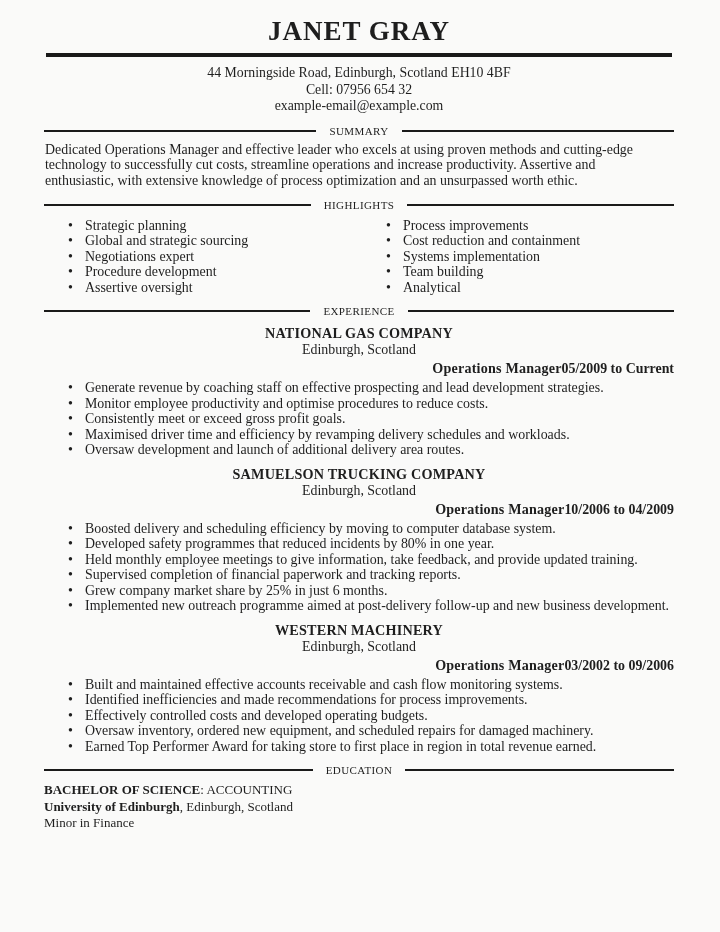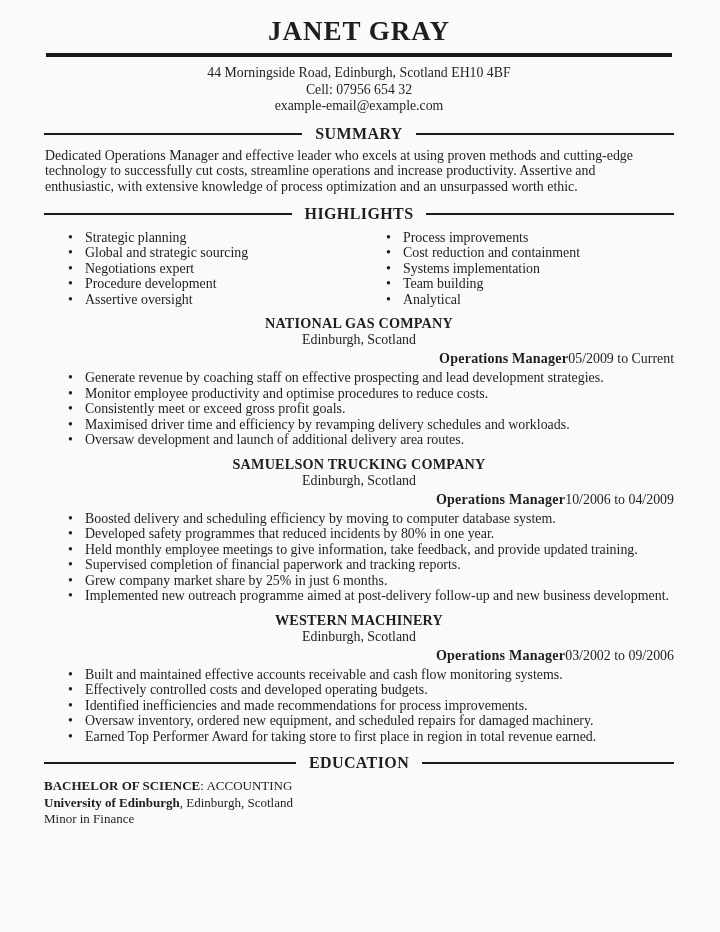--- a/index.html
+++ b/index.html
@@ -31,22 +31,22 @@
 
   
   .section-header {
     display: flex;
     align-items: center;
     gap: 13px;
     margin: 10px 0 4px 0;
   }
   .section-header .rule { flex: 1; height: 2px; background: #1a1a1a; }
   .section-header .stitle {
-    font-weight: bold;
-    font-size: 16px;
+    font-weight: normal;
+    font-size: 11px;
     letter-spacing: 0.4px;
     white-space: nowrap;
   }
 
   
   .summary {
     margin: 5px 16px 2px 1px;
     font-size: 13.9px;
     line-height: 15.8px;
   }
@@ -81,21 +81,21 @@
   }
   .location { text-align: center; font-size: 13.9px; line-height: 16px; }
   .role-row {
     display: flex;
     justify-content: flex-end;
     align-items: baseline;
     font-size: 14.1px;
     margin-top: 2px;
   }
   .role { font-weight: bold; letter-spacing: 0.2px; }
-  .dates { font-weight: normal; font-size: 13.9px; }
+  .dates { font-weight: bold; font-size: 13.9px; }
 
   
   .edu { margin-top: 6px; font-size: 13px; line-height: 16.2px; }
   .edu .b { font-weight: bold; }
 </style>
 </head>
 <body>
 
 <div class="page">
 
@@ -133,20 +133,25 @@
       <ul class="blist">
         <li>Process improvements</li>
         <li>Cost reduction and containment</li>
         <li>Systems implementation</li>
         <li>Team building</li>
         <li>Analytical</li>
       </ul>
     </div>
   </div>
 
+  <div class="section-header">
+    <span class="rule"></span>
+    <span class="stitle">EXPERIENCE</span>
+    <span class="rule"></span>
+  </div>
 
   <div class="job">
     <div class="company">NATIONAL GAS COMPANY</div>
     <div class="location">Edinburgh, Scotland</div>
     <div class="role-row">
       <span class="role">Operations Manager</span>
       <span class="dates">05/2009 to Current</span>
     </div>
     <ul class="blist">
       <li>Generate revenue by coaching staff on effective prospecting and lead development strategies.</li>
@@ -176,22 +181,22 @@
 
   <div class="job">
     <div class="company">WESTERN MACHINERY</div>
     <div class="location">Edinburgh, Scotland</div>
     <div class="role-row">
       <span class="role">Operations Manager</span>
       <span class="dates">03/2002 to 09/2006</span>
     </div>
     <ul class="blist">
       <li>Built and maintained effective accounts receivable and cash flow monitoring systems.</li>
+      <li>Identified inefficiencies and made recommendations for process improvements.</li>
       <li>Effectively controlled costs and developed operating budgets.</li>
-      <li>Identified inefficiencies and made recommendations for process improvements.</li>
       <li>Oversaw inventory, ordered new equipment, and scheduled repairs for damaged machinery.</li>
       <li>Earned Top Performer Award for taking store to first place in region in total revenue earned.</li>
     </ul>
   </div>
 
   <div class="section-header">
     <span class="rule"></span>
     <span class="stitle">EDUCATION</span>
     <span class="rule"></span>
   </div>

